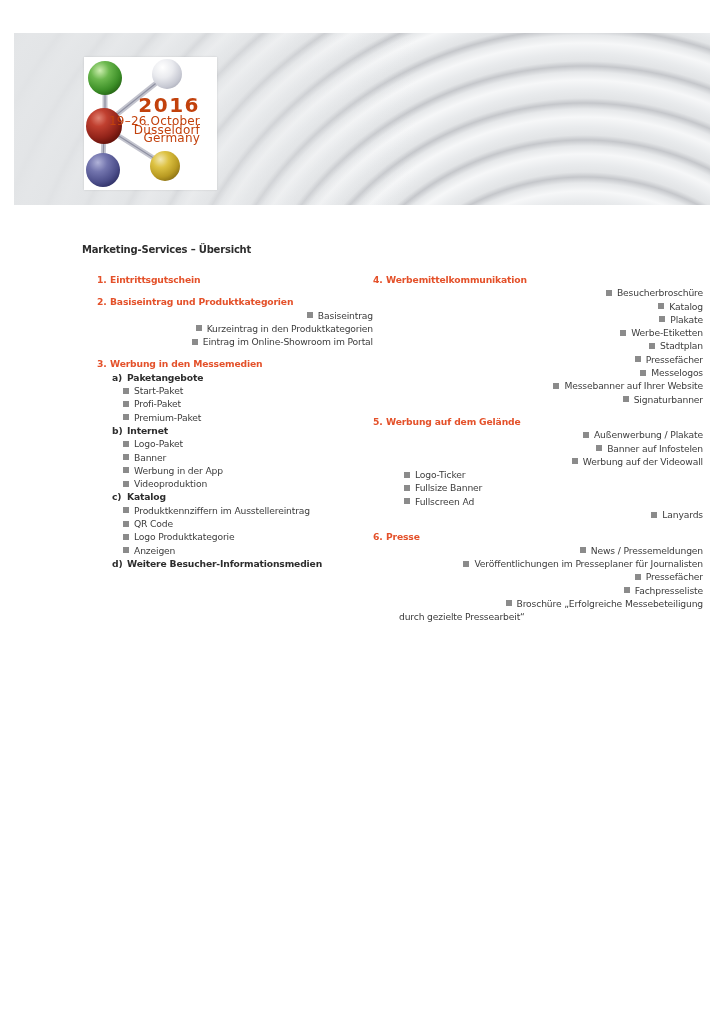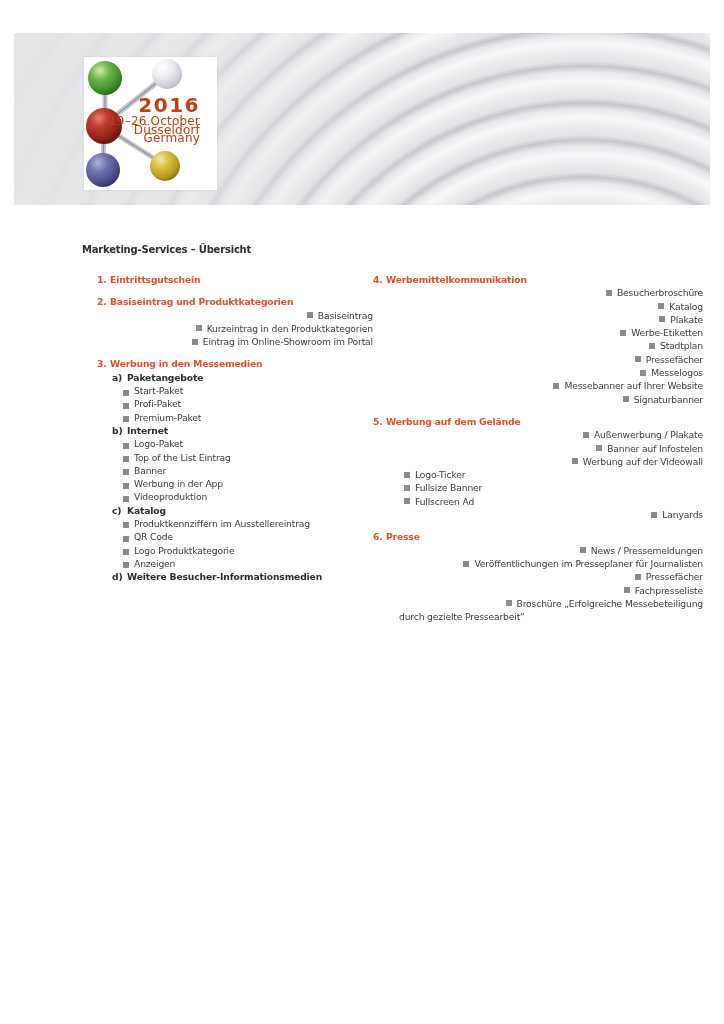--- a/index.html
+++ b/index.html
@@ -37,21 +37,21 @@
   
   .col{position:absolute;top:273px;font-size:9.2px;letter-spacing:-0.15px;line-height:13.3px;}
   .col-left{left:97px;width:276px;}
   .col-right{left:373px;width:330px;}
   .section + .section{margin-top:9px;}
   .sec-head{display:flex;font-weight:bold;color:var(--accent,#e4512a);}
   .sec-head .num{flex:none;min-width:13px;}
   .row{display:flex;align-items:flex-start;color:var(--ink,#3d3d3d);}
   .row .sq{flex:none;width:6px;height:6px;background:var(--bullet,#8b8b8b);margin:3.6px 5px 0 0;}
   .row.b1{margin-left:15px;justify-content:flex-end;}
-  .row.b2{margin-left:26px;align-items:center;}
+  .row.b2{margin-left:26px;}
   .row.b3{margin-left:31px;text-align:right;}
   .row.cont{margin-left:26px;}
   .row.sub{margin-left:15px;font-weight:bold;color:#2d2d2d;}
   .row.sub .lbl{flex:none;min-width:15px;}
 </style>
 </head>
 <body>
 
 <div class="page" style="--accent: #e4512a; --ink: #3d3d3d; --bullet: #8b8b8b;">
 
@@ -168,24 +168,20 @@
         <div class="row sub">
           <span class="lbl">b)</span>
           <span>Internet</span>
         </div>
         <div class="row b2">
           <span class="sq"></span>
           <span class="txt">Logo-Paket</span>
         </div>
         <div class="row b2">
           <span class="sq"></span>
-          <span class="txt">Top of the List Eintrag</span>
-        </div>
-        <div class="row b2">
-          <span class="sq"></span>
           <span class="txt">Banner</span>
         </div>
         <div class="row b2">
           <span class="sq"></span>
           <span class="txt">Werbung in der App</span>
         </div>
         <div class="row b2">
           <span class="sq"></span>
           <span class="txt">Videoproduktion</span>
         </div>

